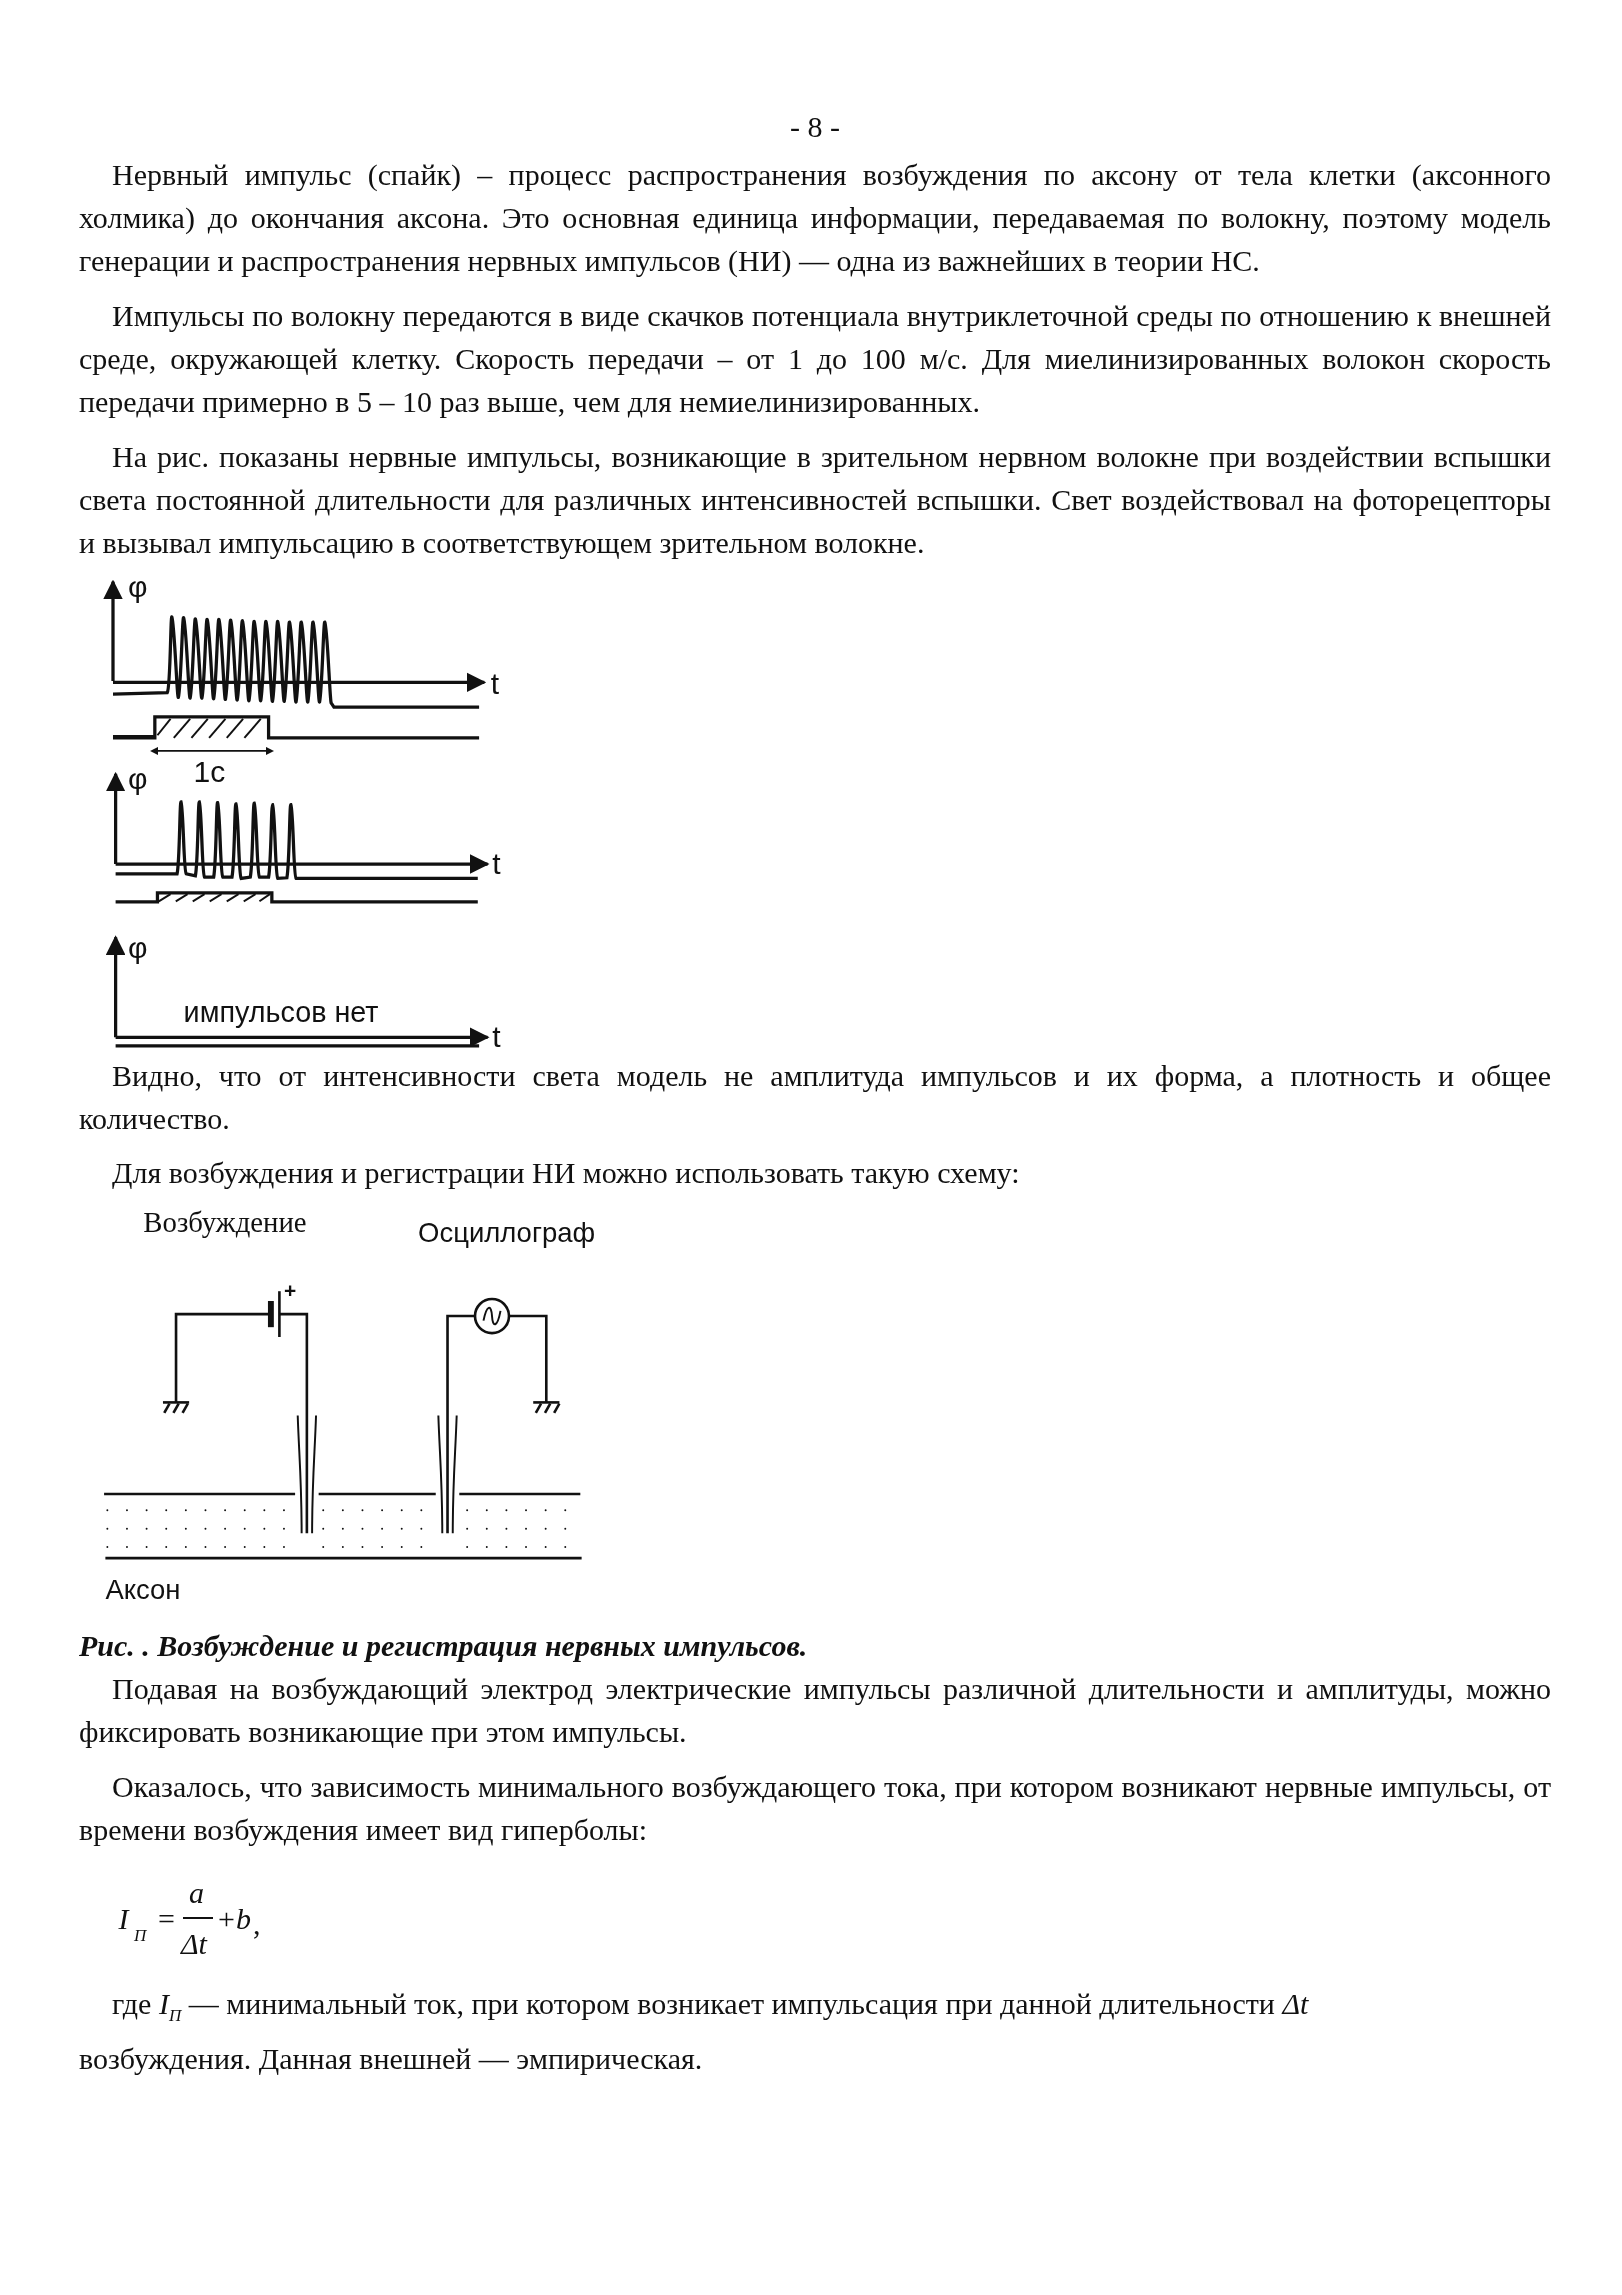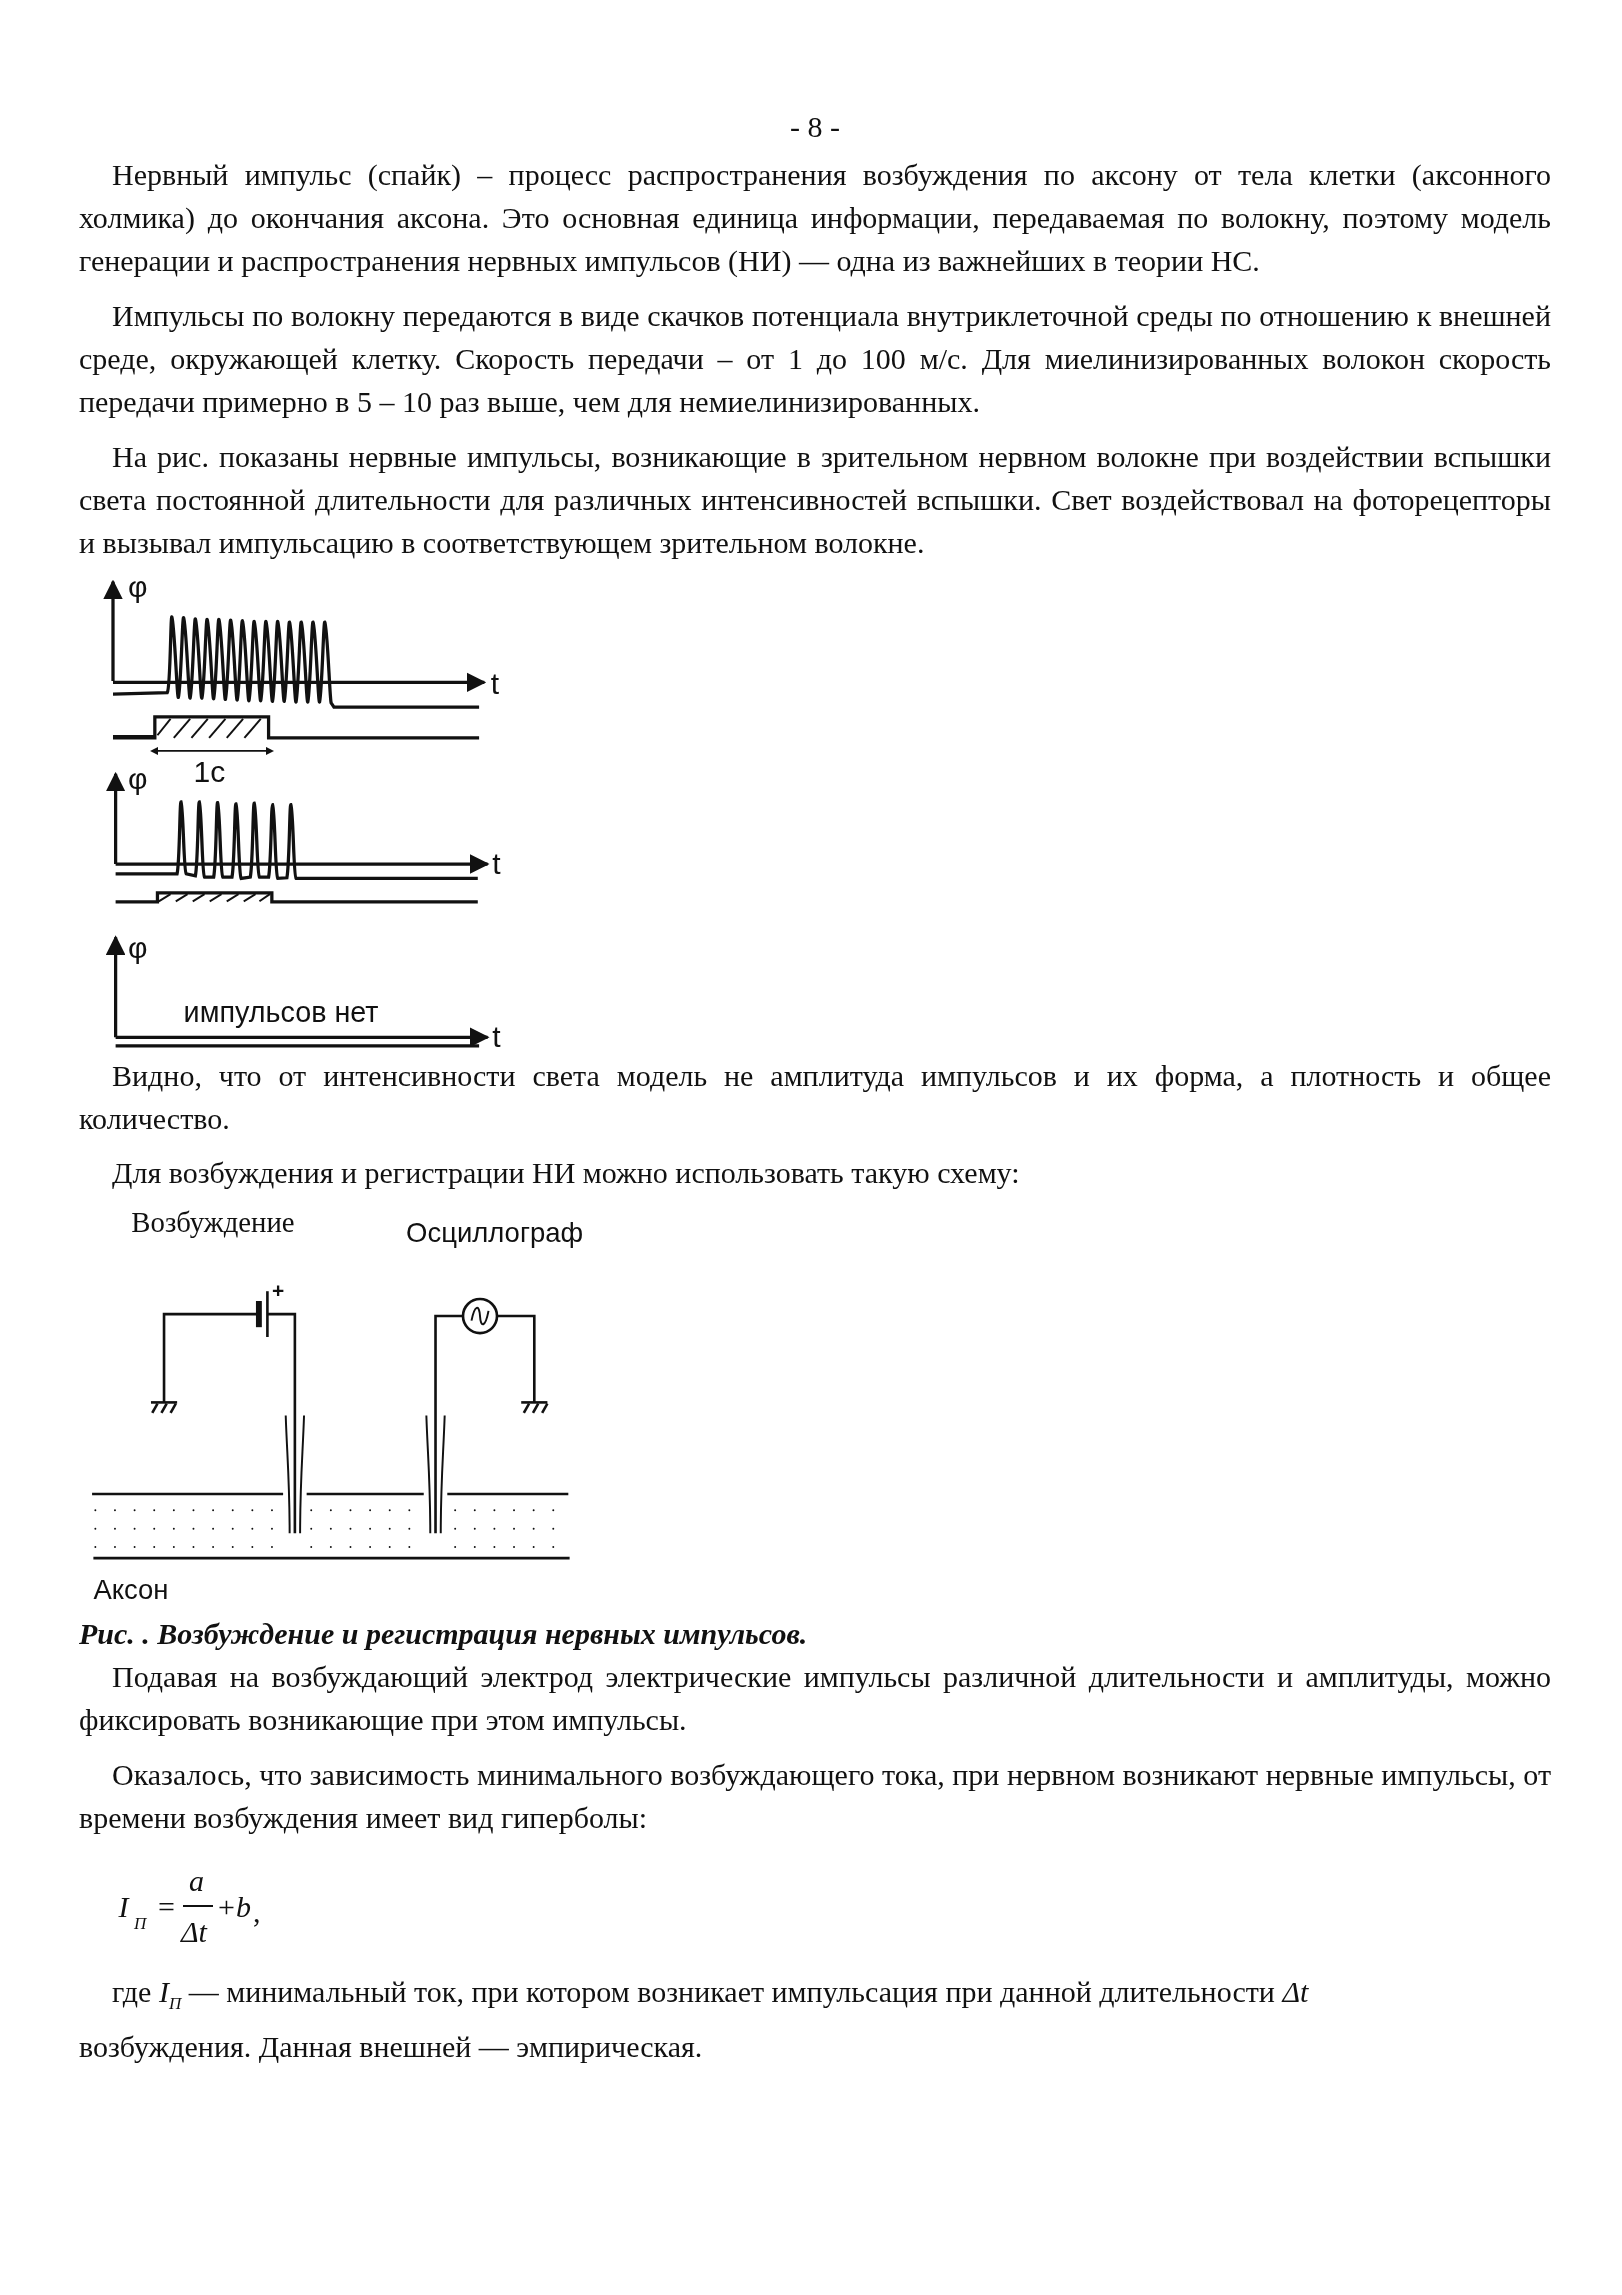--- a/index.html
+++ b/index.html
@@ -3,21 +3,21 @@
 <meta charset="utf-8">
 <style>
   html, body { margin: 0; padding: 0; background: #ffffff; }
   body { width: 1622px; height: 2295px; position: relative; overflow: hidden; color: #111; }
   .page { position: absolute; left: 79px; top: 105px; width: 1472px; font-family: "Liberation Serif", serif; font-size: 30px; line-height: 43px; }
   .pagenum { text-align: center; margin-bottom: 5.2px; }
   p { margin: 0 0 11.8px 0; text-align: justify; text-indent: 33px; }
   p.noindent { text-indent: 0; }
   .caption { font-style: italic; text-indent: 0; margin: 0; }
   .fig1 { position: relative; width: 523px; height: 478px; margin: 0 0 0 0; }
-  .fig2 { position: relative; width: 785px; height: 419px; margin: 0; }
+  .fig2 { position: relative; width: 785px; height: 419px; margin: 12px; }
   .formula { margin: 19.6px 0 13px 33px; height: 98px; position: relative; font-style: italic; font-size: 30px; }
   svg text { font-family: "Liberation Sans", sans-serif; }
   .it { font-style: italic; }
 </style>
 </head>
 <body>
 
 <div class="page">
   <div class="pagenum">- 8 -</div>
 
@@ -175,21 +175,21 @@
         <text x="80" y="40" font-size="44" font-family="Liberation Serif, serif" style="font-family:'Liberation Serif',serif">Возбуждение</text>
         <text x="500" y="55" font-size="42">Осциллограф</text>
         <text x="295" y="140" font-size="32" font-weight="bold">+</text>
         <text x="22" y="600" font-size="42">Аксон</text>
       </g>
     </svg>
   </div>
   <p class="caption" style="margin-top:-13px;font-weight:bold;">Рис. . Возбуждение и регистрация нервных импульсов.</p>
 
   <p>Подавая на возбуждающий электрод электрические импульсы различной длительности и амплитуды, можно фиксировать возникающие при этом импульсы.</p>
-  <p>Оказалось, что зависимость минимального возбуждающего тока, при нервном возникают нервные импульсы, от времени возбуждения имеет вид гиперболы:</p>
+  <p>Оказалось, что зависимость минимального возбуждающего тока, при котором возникают нервные импульсы, от времени возбуждения имеет вид гиперболы:</p>
 
   <div class="formula">
     <span style="position:absolute;left:6.5px;top:26px;">I</span>
     <span style="position:absolute;left:22px;top:43px;font-size:17px;">П</span>
     <span style="position:absolute;left:46px;top:26px;font-style:normal;">=</span>
     <span style="position:absolute;left:77px;top:0px;">a</span>
     <span style="position:absolute;left:71px;top:46px;width:30px;border-top:2px solid #111;"></span>
     <span style="position:absolute;left:69px;top:51px;">Δt</span>
     <span style="position:absolute;left:106px;top:26px;font-style:normal;">+</span>
     <span style="position:absolute;left:124px;top:26px;">b</span>

